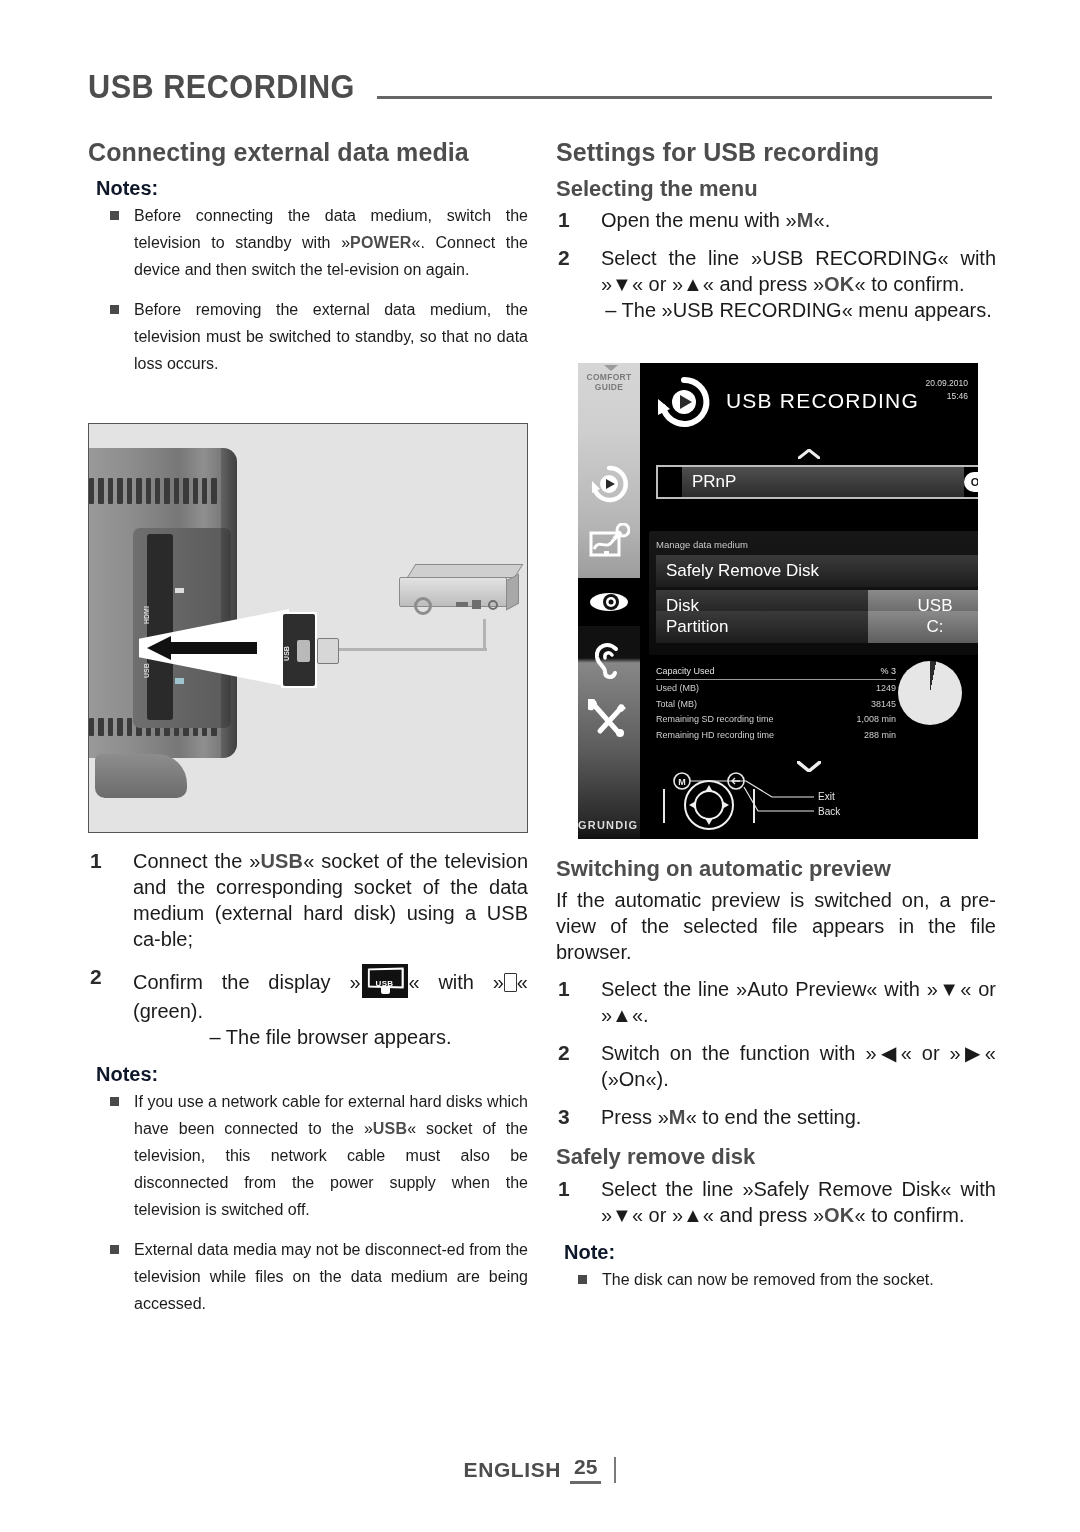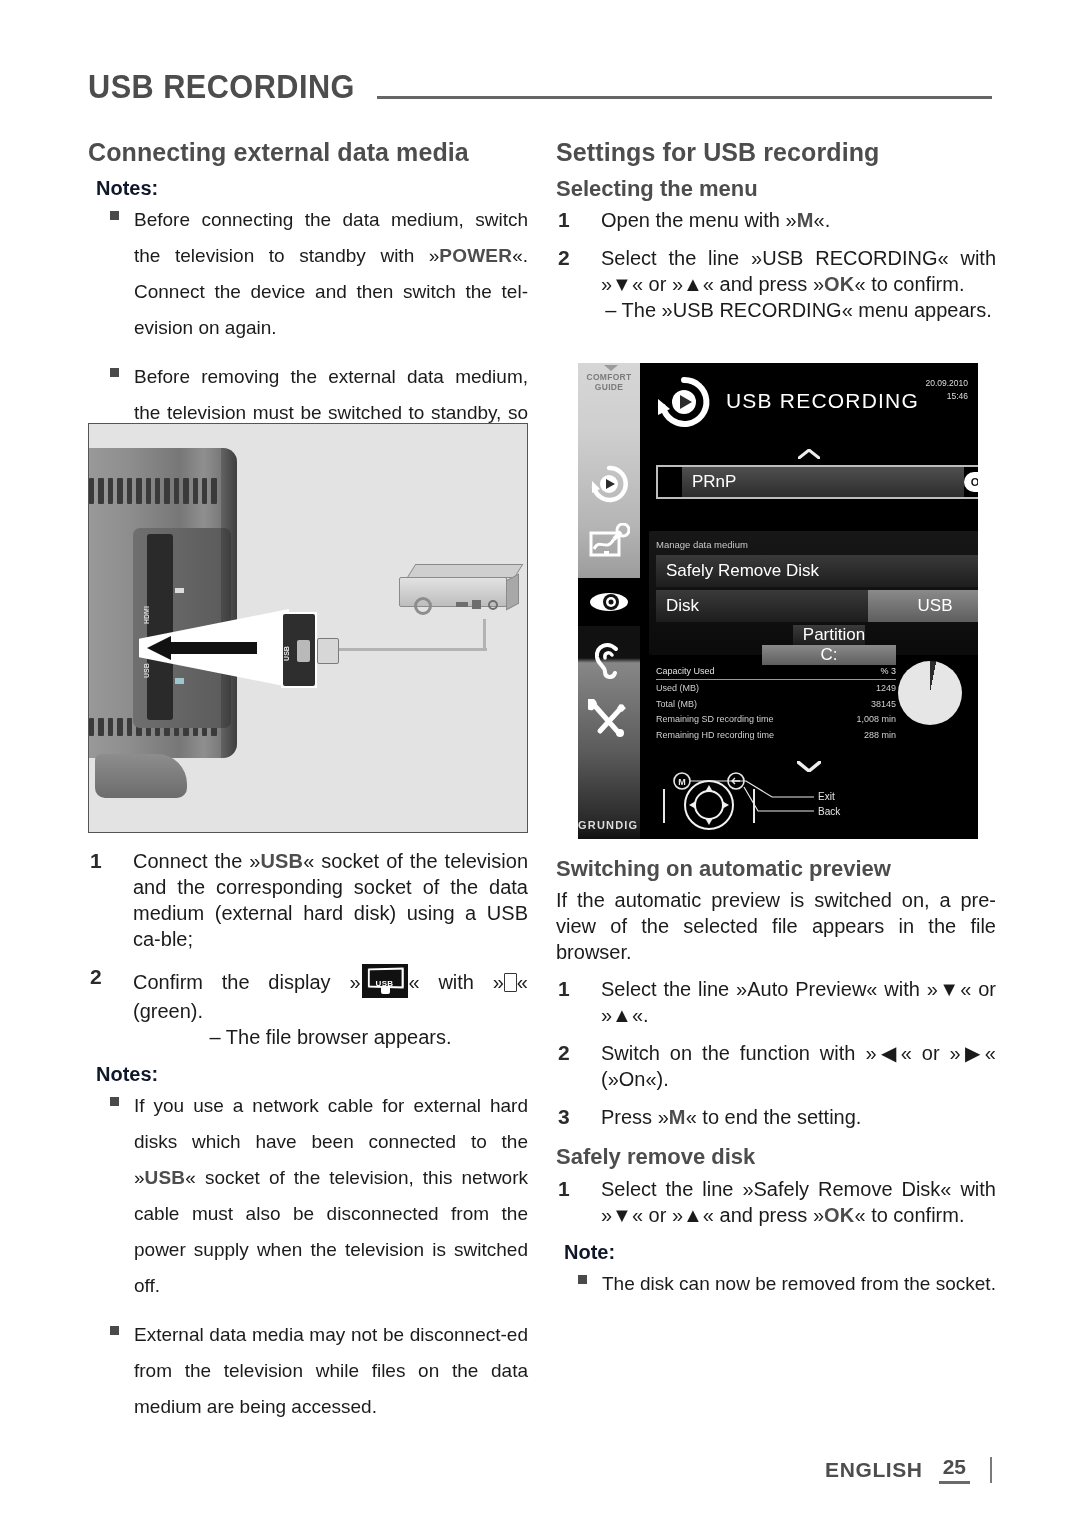--- a/index.html
+++ b/index.html
@@ -48,21 +48,21 @@
   }
 
   p.body{
     font-size:20px; line-height:26px; margin:0 0 11px 0;
     text-align:justify; color:#1b1b1b;
   }
 
   
   .note{
     position:relative; padding-left:32px; margin:0 0 13px 14px;
-    font-size:19px; line-height:36px; text-align:justify;
+    font-size:16px; line-height:27px; text-align:justify;
   }
   .note:before{
     content:""; position:absolute; left:8px; top:9px;
     width:9px; height:9px; background:#4a4a4a;
   }
 
   
   .step{
     position:relative; padding-left:45px; margin:0 0 12px 0;
     font-size:20px; line-height:26px; text-align:justify;
@@ -294,21 +294,21 @@
     position:absolute; left:50%; margin-left:-12px; top:398px; width:24px; height:11px;
   }
   .m-nav{ position:absolute; left:14px; bottom:8px; width:210px; height:64px; }
   .m-navlbl{
     position:absolute; left:178px; bottom:20px; color:#e4e4e4; font-size:10px; line-height:15px;
   }
 
   
   .footer{
     position:absolute; left:88px; right:88px; bottom:48px;
-    display:flex; align-items:center; justify-content:flex-end; gap:16px;
+    display:flex; align-items:center; justify-content:center; gap:9px;
   }
   .footer .lang{ font-size:21px; font-weight:bold; color:#4d4d4d; letter-spacing:.6px; }
   .footer .pg{
     font-size:21px; font-weight:bold; color:#4d4d4d;
     border-bottom:3px solid #6a6a6a; padding:0 4px 2px 4px;
   }
   .footer .tick{
     width:2px; height:26px; background:#7a7a7a; margin-left:4px;
   }
 </style>
@@ -528,21 +528,21 @@
 
     <div class="m-row full" style="top:192px;">
       <div class="lbl">Safely Remove Disk</div>
     </div>
 
     <div class="m-row" style="top:227px;">
       <div class="lbl">Disk</div>
       <div class="val">USB</div>
     </div>
 
-    <div class="m-row" style="top:262px;flex-direction:column;">
+    <div class="m-row" style="top:248px;">
       <div class="lbl">Partition</div>
       <div class="val">C:</div>
     </div>
 
     <div class="m-stats">
       <div class="r head">
         <span>Capacity Used</span>
         <span>% 3</span>
       </div>
       <div class="r">

